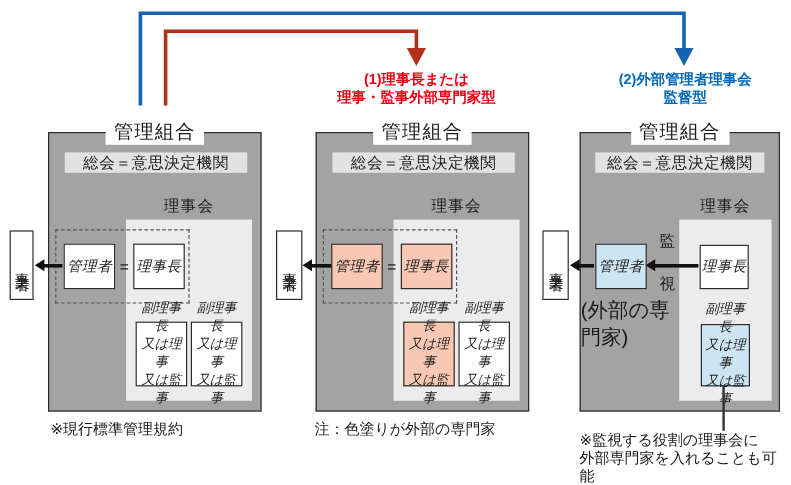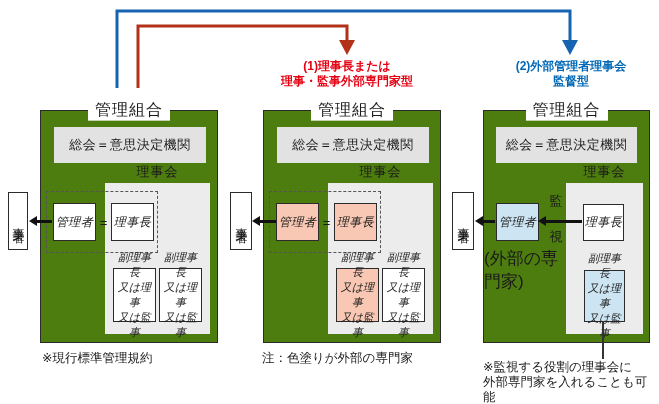--- a/index.html
+++ b/index.html
@@ -9,27 +9,27 @@
   }
   .stage *{box-sizing:border-box;}
   .connector-svg{position:absolute;left:0;top:0;width:659px;height:100px;}
   .opt-label{
     position:absolute;top:59px;width:200px;text-align:center;
     font-size:12px;font-weight:bold;line-height:1.25;white-space:pre-line;
   }
   .opt-label.red{left:247px;color:#e60012;}
   .opt-label.blue{left:471px;color:#0068b7;}
 
-  .panel{position:absolute;top:110px;height:233px;border:1.5px solid #2b2b2b;background:#4d7c0f;}
+  .panel{position:absolute;top:110px;height:233px;border:1.5px solid #2b2b2b;background:#a3a3a3;}
   .panel-title{
     position:absolute;left:50%;top:0;transform:translate(-50%,-54%);
     background:#fff;padding:0 7px;font-size:16px;letter-spacing:1px;white-space:nowrap;
   }
   .assembly-bar{
-    position:absolute;top:16px;height:36px;background:#e2e2e2;
+    position:absolute;top:16px;height:17px;background:#e2e2e2;
     display:flex;align-items:center;justify-content:center;font-size:13px;letter-spacing:0.5px;
   }
   .board-label{position:absolute;top:52px;font-size:13px;text-align:center;letter-spacing:1px;}
   .board-area{position:absolute;top:72px;height:151px;background:#ececec;}
   .dashed-box{position:absolute;left:5px;top:80px;width:112px;height:62px;border:1px dashed #555;}
   .node{
     position:absolute;border:1.5px solid #2b2b2b;background:#fff;
     display:flex;align-items:center;justify-content:center;
     font-size:12px;text-align:center;letter-spacing:0.5px;font-style:italic;
   }

